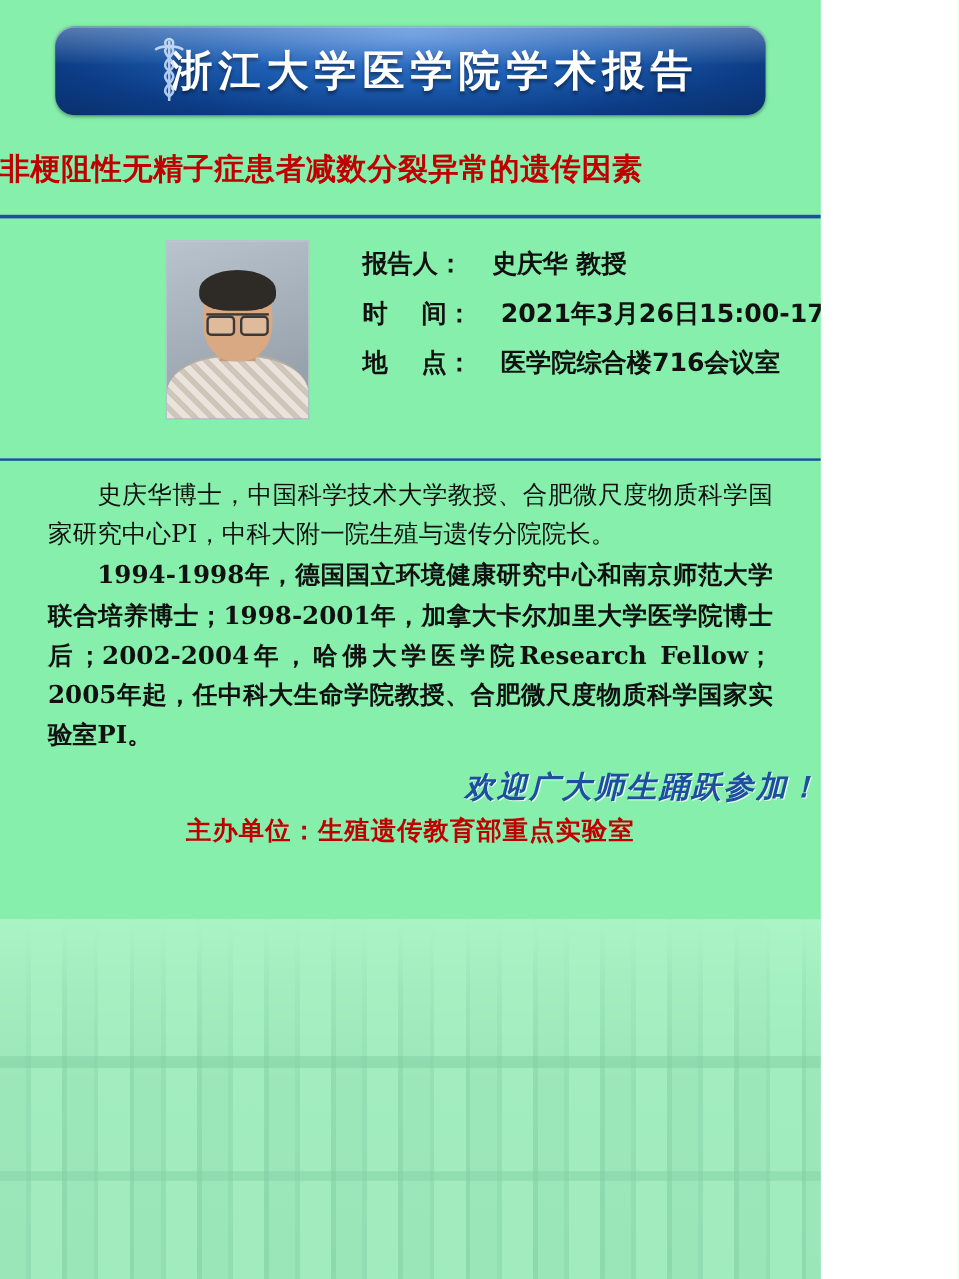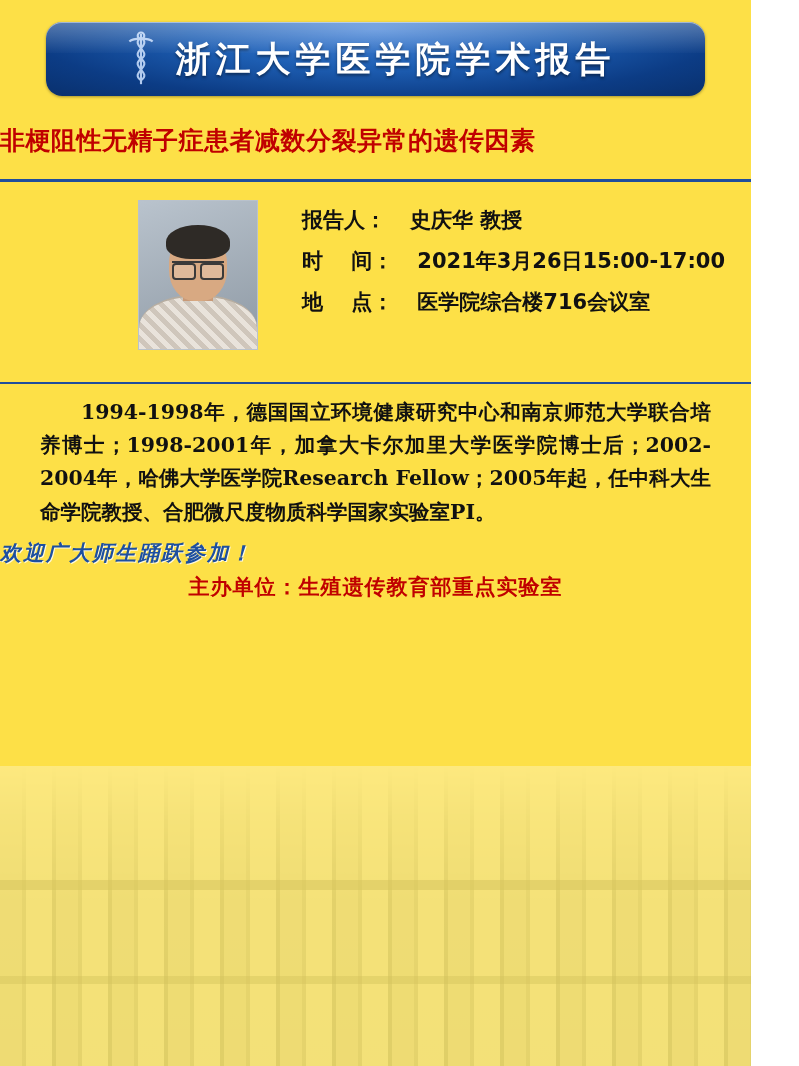--- a/index.html
+++ b/index.html
@@ -10,23 +10,23 @@
     width: 799px;
     height: 1066px;
     background: #ffffff;
     font-family: "Liberation Serif", serif;
     overflow: hidden;
     position: relative;
   }
 
   .poster {
     position: relative;
-    width: 751px;
+    width: 684px;
     height: 1066px;
-    background: #fde047;
+    background: #86efac;
     overflow: hidden;
   }
 
   
   .watermark {
     position: absolute;
     left: 0;
     right: 0;
     bottom: 0;
     height: 300px;
@@ -194,23 +194,23 @@
   }
   .body-text p {
     margin: 0 0 1px 0;
     text-indent: 2em;
     font-weight: bold;
   }
   .body-text p.p1 { font-weight: normal; }
 
   
   .welcome {
-    text-align: left;
+    text-align: right;
     color: #1d4fa0;
-    font-size: 21px;
+    font-size: 25px;
     font-weight: bold;
     margin: 10px 0 6px 0;
     letter-spacing: 2px;
     font-style: italic;
     font-family: "DejaVu Sans", sans-serif;
     text-shadow: 1px 1px 0 rgba(255,255,255,0.8);
   }
   .organizer {
     text-align: center;
     color: #c00000;
@@ -267,20 +267,21 @@
         </div>
         <div class="line">
           <span class="label">地　 点：</span><span class="value">医学院综合楼716会议室</span>
         </div>
       </div>
     </div>
 
     <div class="rule thin"></div>
 
     <div class="body-text">
+      <p class="p1">史庆华博士，中国科学技术大学教授、合肥微尺度物质科学国家研究中心PI，中科大附一院生殖与遗传分院院长。</p>
       <p>1994-1998年，德国国立环境健康研究中心和南京师范大学联合培养博士；1998-2001年，加拿大卡尔加里大学医学院博士后；2002-2004年，哈佛大学医学院Research Fellow；2005年起，任中科大生命学院教授、合肥微尺度物质科学国家实验室PI。</p>
     </div>
 
     <div class="welcome">欢迎广大师生踊跃参加！</div>
     <div class="organizer">主办单位：生殖遗传教育部重点实验室</div>
 
   </div>
 </div>
 
 </body></html>

